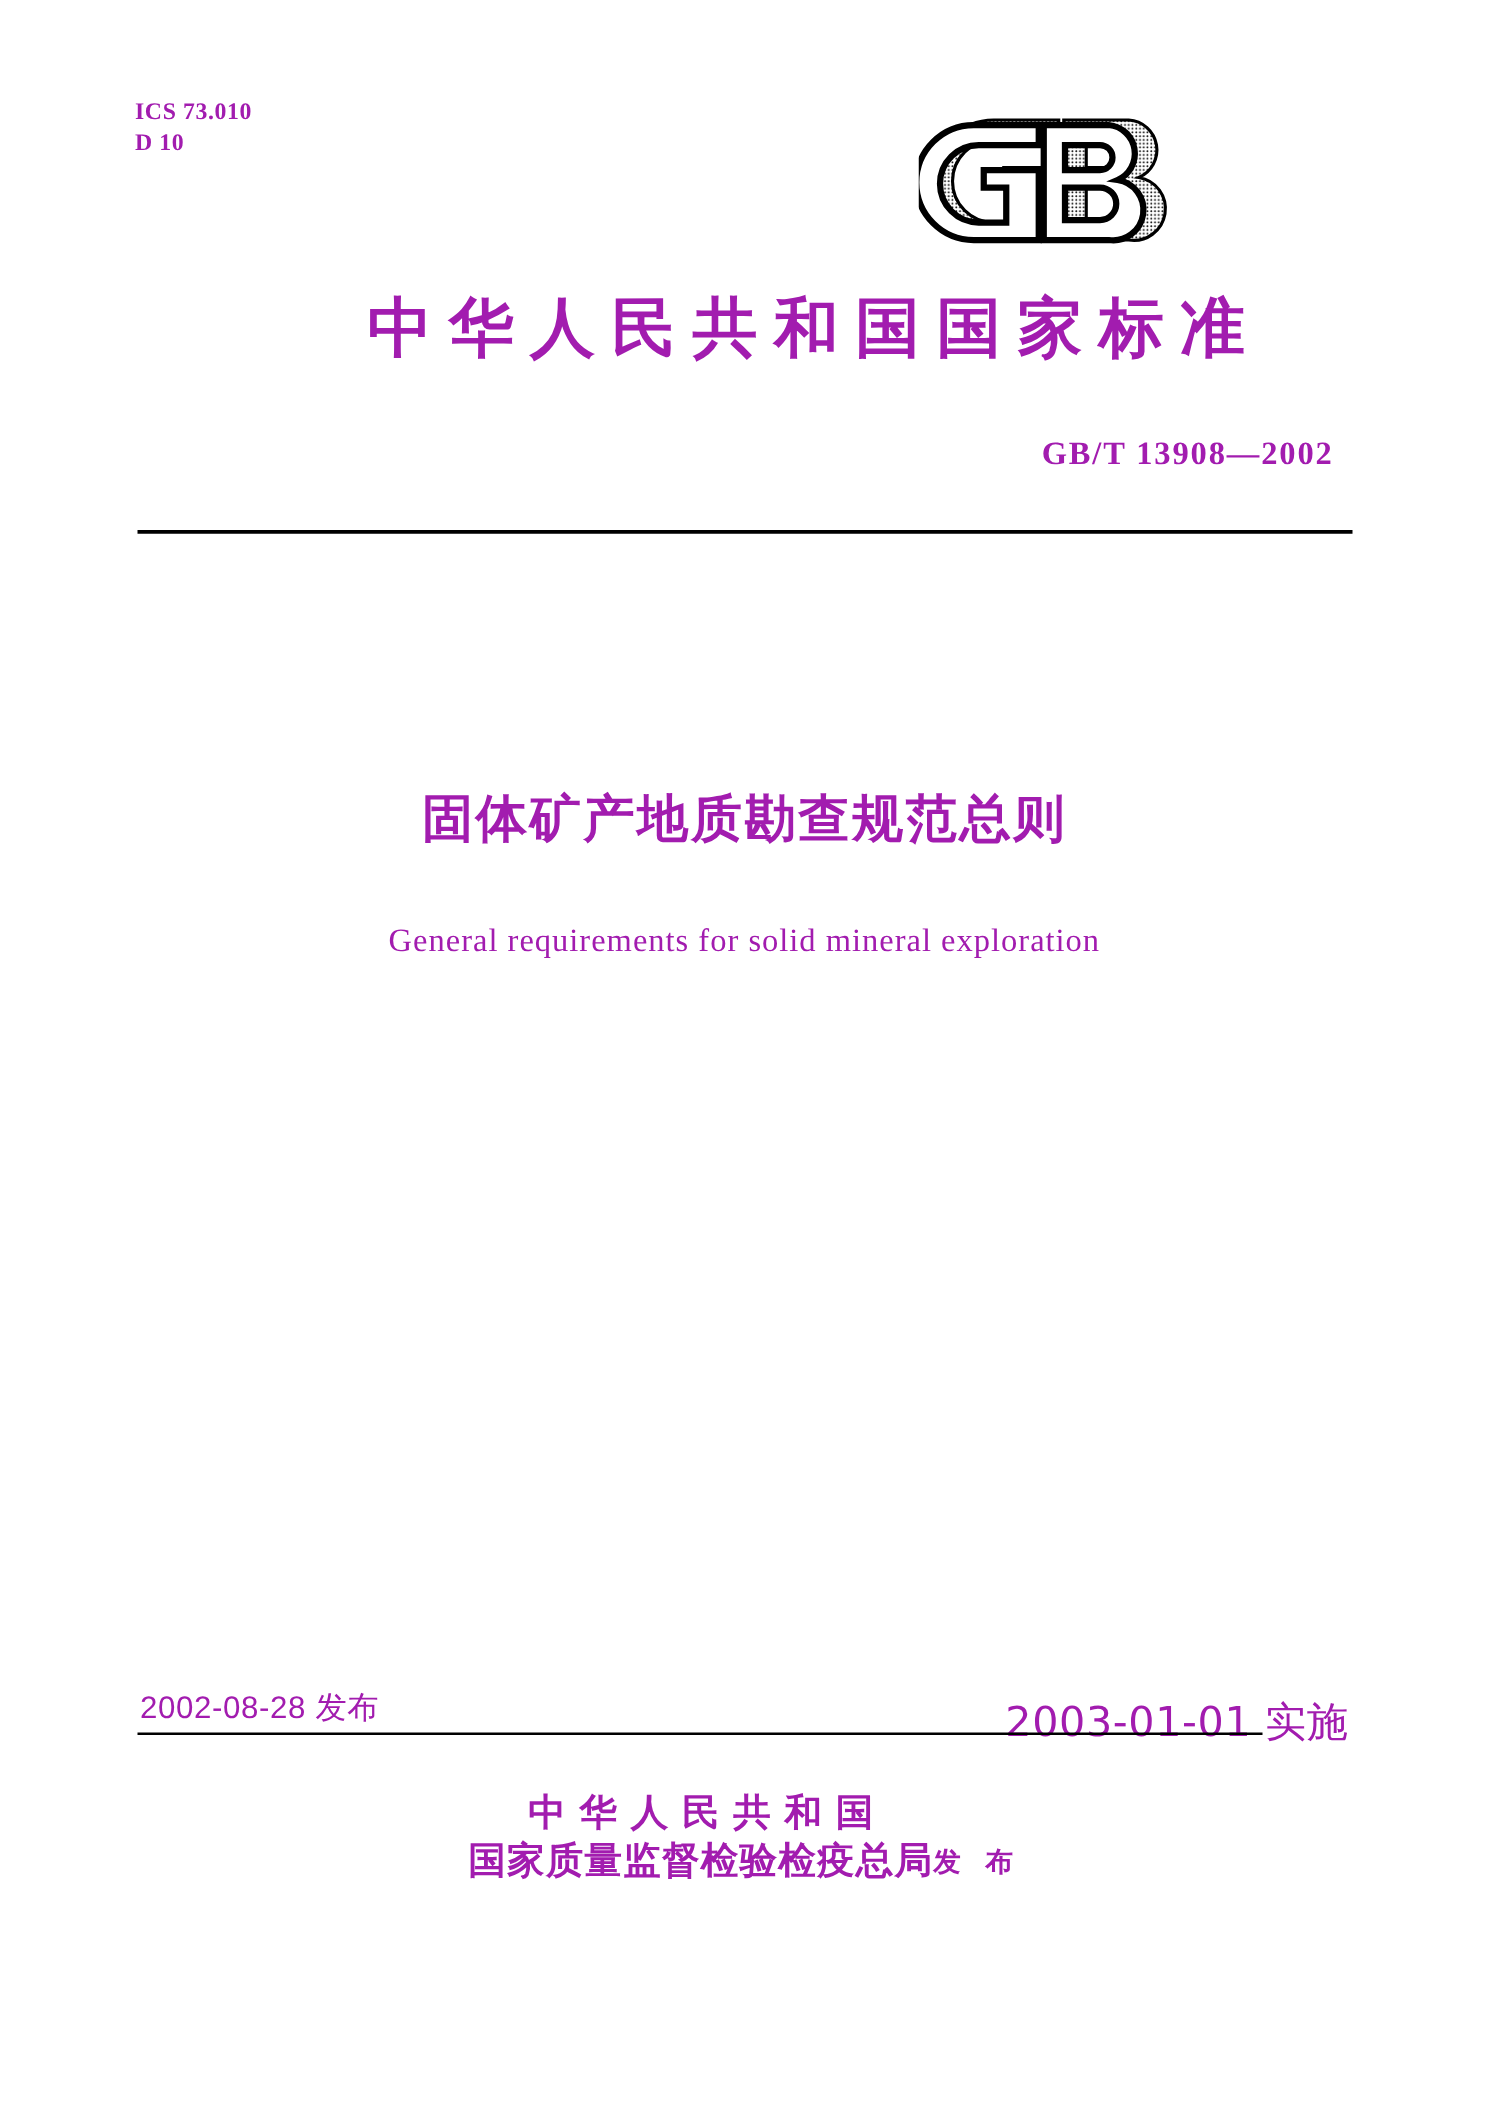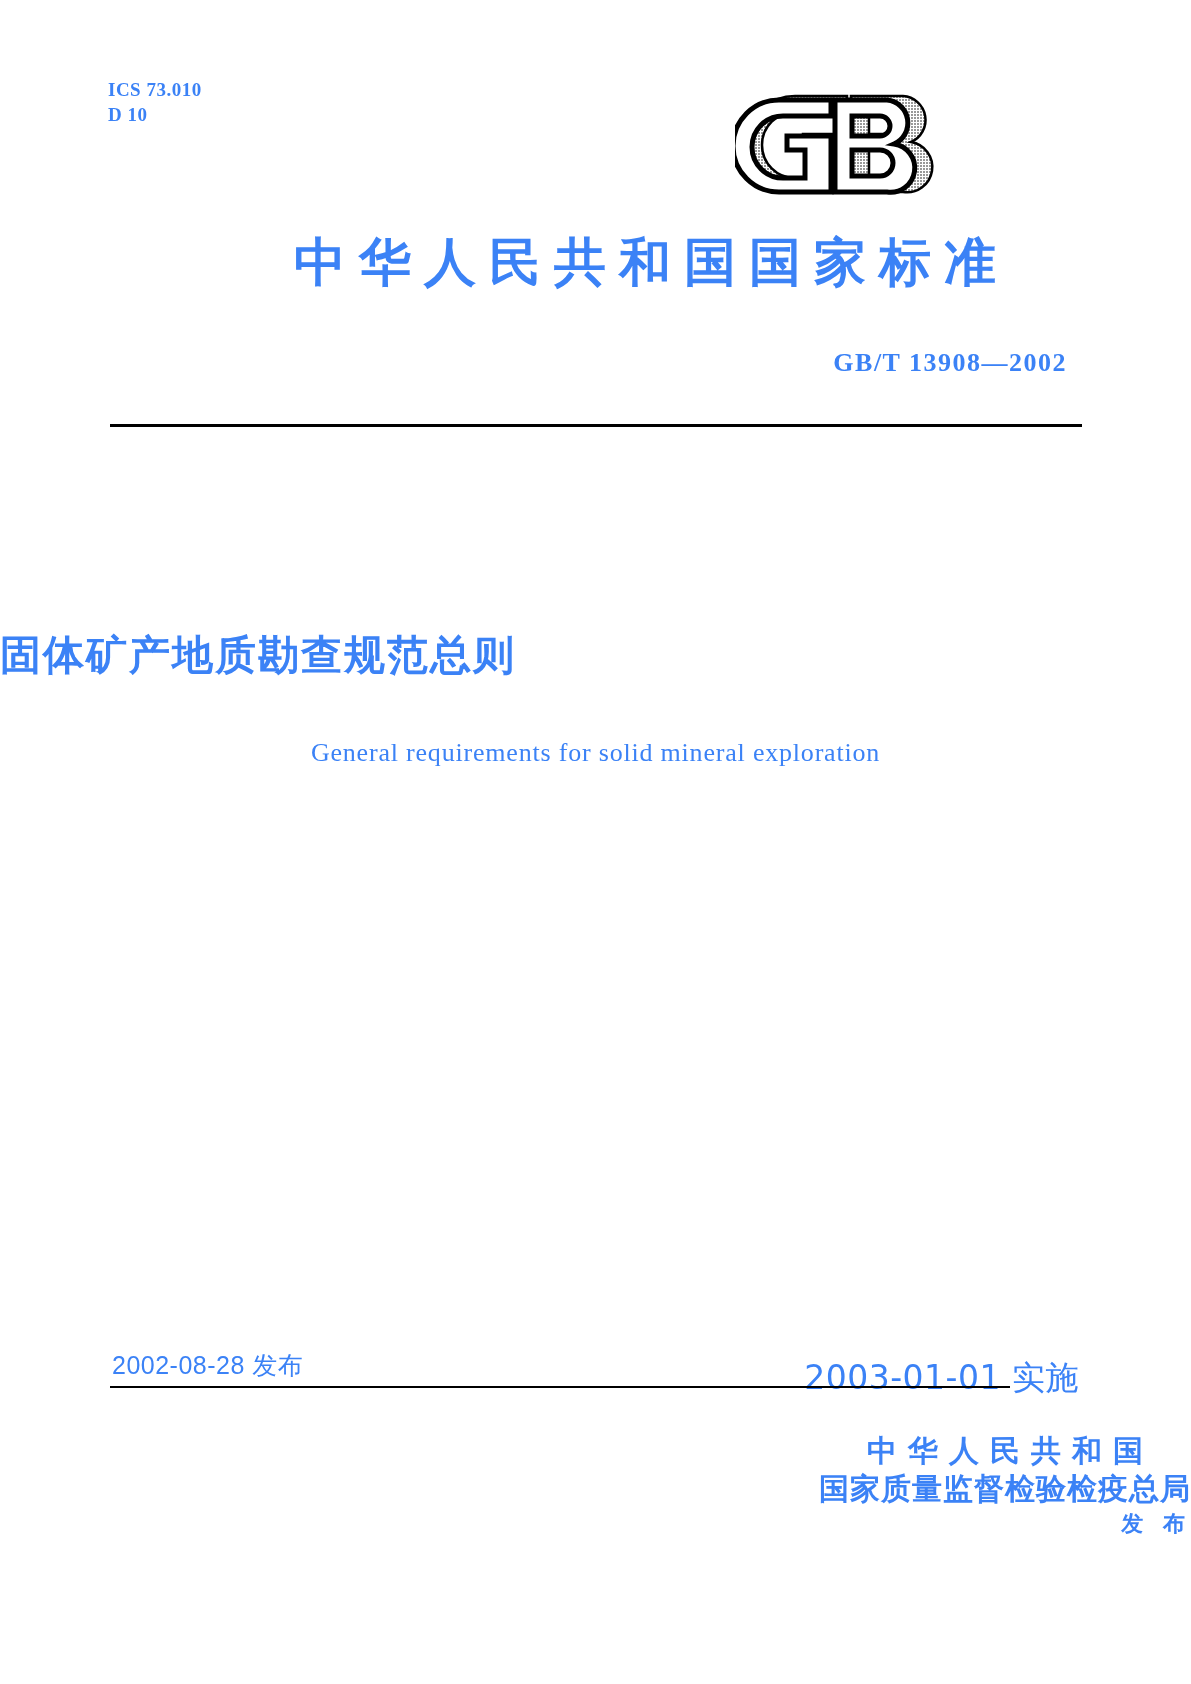--- a/index.html
+++ b/index.html
@@ -6,21 +6,21 @@
     margin: 0;
     padding: 0;
     background: #ffffff;
   }
   .page {
     position: relative;
     width: 1191px;
     height: 1684px;
     background: #ffffff;
     font-family: "Liberation Serif", serif;
-    color: #3b82f6;
+    color: #a21caf;
     overflow: hidden;
   }
 
   
   .ics-block {
     position: absolute;
     left: 108px;
     top: 78px;
     font-family: "Liberation Serif", serif;
     font-weight: bold;
@@ -77,21 +77,21 @@
     height: 3px;
     background: #000000;
   }
 
   
   .doc-title-cn {
     position: absolute;
     left: 0;
     right: 0;
     top: 628px;
-    text-align: left;
+    text-align: center;
     font-family: "DejaVu Sans", sans-serif;
     font-weight: bold;
     font-size: 41px;
     letter-spacing: 2px;
     white-space: nowrap;
   }
 
   
   .doc-title-en {
     position: absolute;
@@ -139,21 +139,20 @@
 
   
   .publisher {
     position: absolute;
     left: 0;
     right: 0;
     top: 1432px;
     display: flex;
     justify-content: center;
     align-items: flex-end;
-    flex-direction: column;
   }
   .publisher-names {
     font-family: "DejaVu Sans", sans-serif;
     font-weight: bold;
     font-size: 30px;
     line-height: 1.28;
     text-align: center;
   }
   .publisher-line1 { letter-spacing: 11px; padding-left: 11px; }
   .publisher-line2 { letter-spacing: 1px; }

